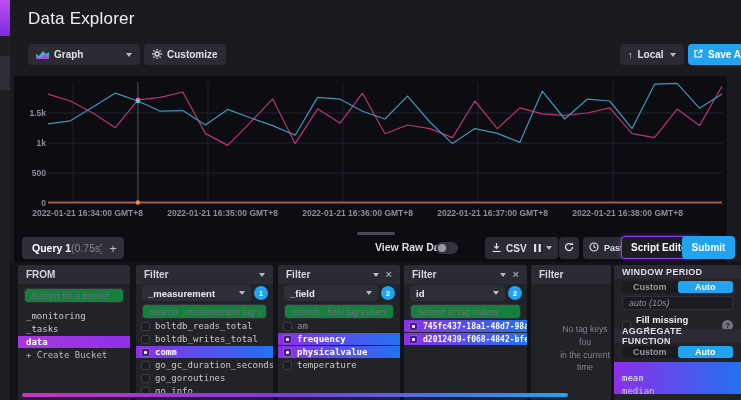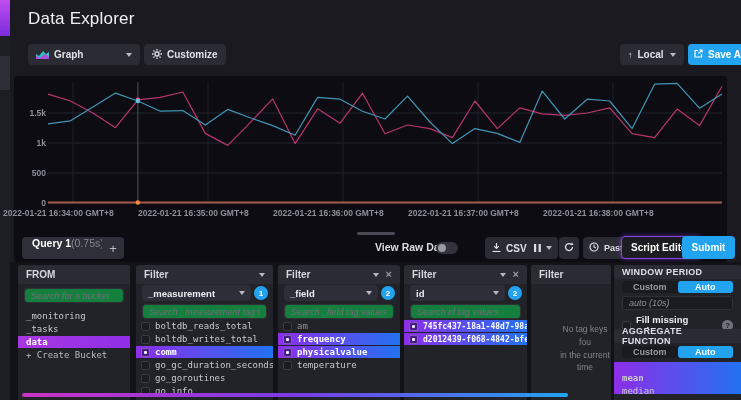--- a/index.html
+++ b/index.html
@@ -15,26 +15,26 @@
 
   .btn{position:absolute;display:flex;align-items:center;gap:5px;background:#2b2b34;border-radius:4px;height:21px;padding:0 8px;font-size:10px;font-weight:bold;color:#dfe0e6;white-space:nowrap;}
   .caret{width:0;height:0;border-left:3.5px solid transparent;border-right:3.5px solid transparent;border-top:4px solid #b9b9c2;display:inline-block;}
   .ml{margin-left:auto;}
   .blue-btn{background:var(--accent-blue);color:#fff;}
 
   
   .chart-card{position:absolute;left:14px;top:76px;width:713px;height:186px;background:#0c0c12;border-radius:3px;}
   .chart-card svg{position:absolute;left:0;top:0;}
   .ytick{position:absolute;width:28px;text-align:right;font-size:8.5px;font-weight:bold;color:#8f8f99;}
-  .xtick{position:absolute;top:132px;width:140px;text-align:left;font-size:8.5px;font-weight:bold;color:#8f8f99;white-space:nowrap;}
+  .xtick{position:absolute;top:132px;width:140px;text-align:right;font-size:8.5px;font-weight:bold;color:#8f8f99;white-space:nowrap;}
 
   .drag-handle{position:absolute;left:357px;top:232px;width:38px;height:3px;border-radius:2px;background:#4a4a54;}
 
   
-  .query-tab{position:absolute;left:22px;top:237px;height:22px;background:#2f2f39;border-radius:4px;display:flex;padding:0 10px;font-size:10.5px;font-weight:bold;color:#fff;}
+  .query-tab{position:absolute;left:22px;top:237px;height:22px;background:#2f2f39;border-radius:4px;display:flex;align-items:center;padding:0 10px;font-size:10.5px;font-weight:bold;color:#fff;}
   .query-tab .dur{color:#85858e;font-weight:normal;}
   .add-query{position:absolute;left:102px;top:237px;width:22px;height:22px;background:#2f2f39;border-radius:4px;color:#bfbfc8;font-size:13px;display:flex;align-items:center;justify-content:center;}
 
   .raw-label{position:absolute;left:375px;top:241px;font-size:10.5px;font-weight:bold;color:#dcdce2;}
   .toggle{position:absolute;left:436px;top:242px;width:22px;height:12px;background:#33333e;border-radius:7px;}
   .toggle .knob{position:absolute;left:2px;top:2px;width:8px;height:8px;border-radius:50%;background:#9a9aa4;}
 
   .tbtn{top:237px;height:22px;margin-left:23px;}
   .script-editor{position:absolute;left:621px;top:236px;height:23px;padding:0 9px;display:flex;align-items:center;background:#1c1c23;border:1.5px solid var(--accent-purple);box-shadow:0 0 5px rgba(138,70,232,.6);border-radius:4px;font-size:10px;font-weight:bold;color:#fff;}
   .submit{position:absolute;left:682px;top:236px;height:23px;width:53px;justify-content:center;display:flex;align-items:center;background:var(--accent-blue);border-radius:4px;font-size:10px;font-weight:bold;color:#fff;}

